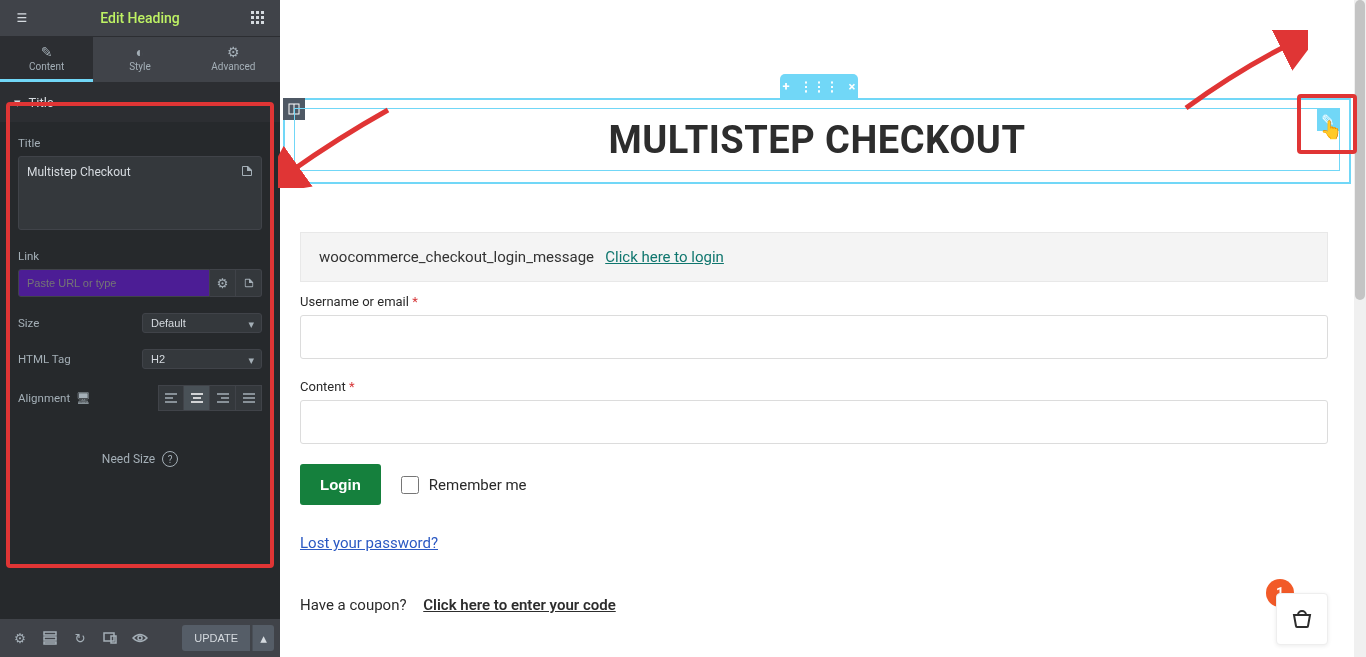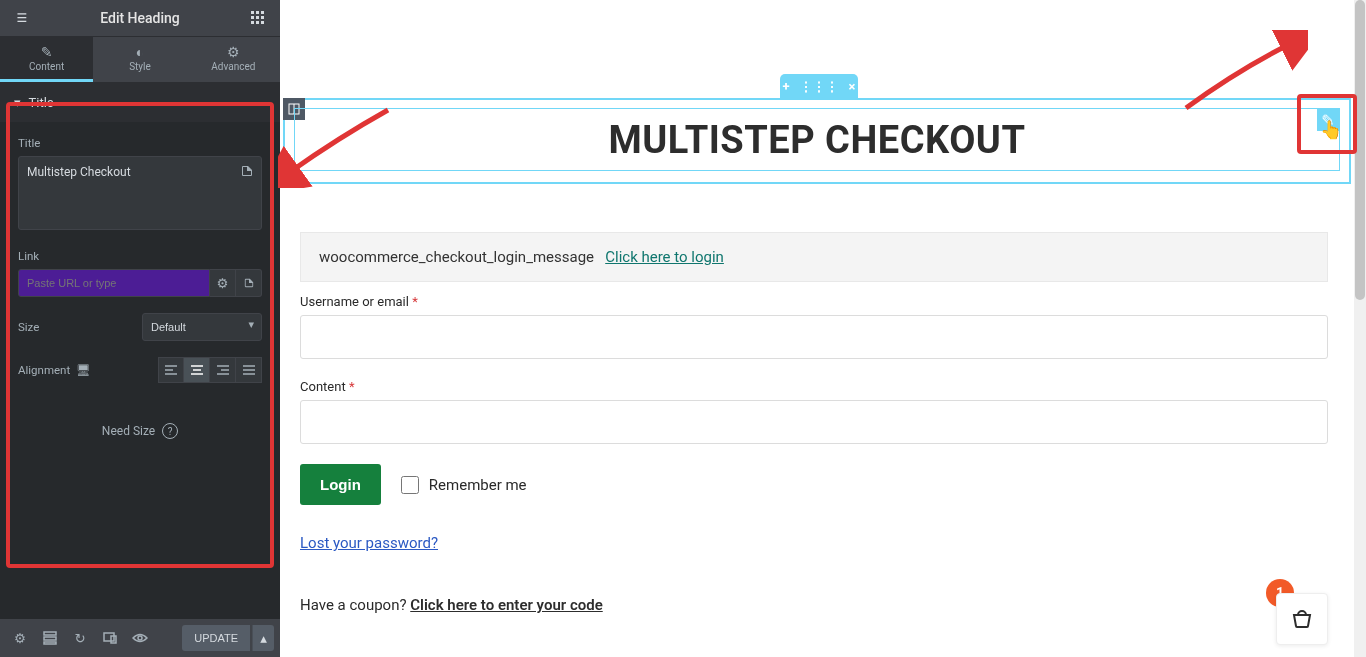--- a/index.html
+++ b/index.html
@@ -1,21 +1,21 @@
 <!DOCTYPE html>
 <html><head>
 <meta charset="utf-8">
 <style>
 * { box-sizing: border-box; margin: 0; padding: 0; }
 body { font-family: -apple-system, BlinkMacSystemFont, "Segoe UI", Roboto, Arial, sans-serif; background: #fff; width: 1366px; height: 657px; overflow: hidden; position: relative; }
 
 
 .panel { position: absolute; left: 0; top: 0; width: 280px; height: 657px; background: #26292c; color: #a4afb7; font-size: 12px; }
 .panel-header { height: 36px; background: #404349; display: flex; align-items: center; justify-content: space-between; padding: 0 8px; }
-.panel-header .title { flex: 1; text-align: center; color: #e5e5e5; font-size: 14px; font-weight: 500; }
+.panel-header .title { flex: 1; text-align: center; color: #bef264; font-size: 14px; font-weight: 500; }
 .ham-icon, .apps-icon { width: 28px; height: 28px; display: flex; align-items: center; justify-content: center; cursor: pointer; color: #d5dadf; }
 
 .tabs { display: flex; height: 46px; background: #404349; border-top: 1px solid #2c2e32; }
 .tab { flex: 1; display: flex; flex-direction: column; align-items: center; justify-content: center; gap: 1px; cursor: pointer; color: #a4afb7; font-size: 10px; border-bottom: 3px solid transparent; }
 .tab.active { border-bottom-color: #71d7f7; background: #2c2e32; }
 .tab .ic { font-size: 14px; }
 
 .section-header { height: 40px; display: flex; align-items: center; padding: 0 14px; color: #d5dadf; font-size: 13px; font-weight: 400; background: #2c2e32; }
 .section-header .caret { margin-right: 8px; display: inline-block; }
 
@@ -28,21 +28,21 @@
 .title-textarea { width: 100%; height: 74px; background: #34383c; border: 1px solid #404349; color: #d5dadf; padding: 8px; font-size: 12px; resize: none; border-radius: 3px; font-family: inherit; }
 .title-wrap { position: relative; }
 .title-wrap .dyn-btn { position: absolute; right: 4px; top: 4px; width: 22px; height: 22px; background: transparent; border: none; color: #a4afb7; cursor: pointer; display:flex; align-items:center; justify-content:center; }
 
 .link-wrap { display: flex; gap: 0; }
 .link-input { flex: 1; height: 28px; background: #4c1d95; border: 1px solid #404349; color: #d5dadf; padding: 0 8px; font-size: 11px; border-radius: 3px 0 0 3px; }
 .link-btn { width: 26px; height: 28px; background: #34383c; border: 1px solid #404349; border-left: none; color: #a4afb7; cursor: pointer; display:flex; align-items:center; justify-content:center; }
 .link-btn:last-child { border-radius: 0 3px 3px 0; }
 
 .select-wrap { position: relative; width: 120px; }
-.select { width: 100%; height: 28px; background: #34383c; border: 1px solid #404349; color: #d5dadf; padding: 0 8px; font-size: 11px; border-radius: 3px; appearance: none; -webkit-appearance: none; }
+.select { width: 100%; height: 20px; background: #34383c; border: 1px solid #404349; color: #d5dadf; padding: 0 8px; font-size: 11px; border-radius: 3px; appearance: none; -webkit-appearance: none; }
 .select-wrap::after { content: "▾"; position: absolute; right: 8px; top: 5px; color: #a4afb7; pointer-events: none; font-size: 11px; }
 
 .align-btns { display: flex; gap: 0; }
 .align-btn { width: 26px; height: 26px; background: #34383c; border: 1px solid #404349; color: #a4afb7; cursor: pointer; display:flex; align-items:center; justify-content:center; font-size: 10px; }
 .align-btn:not(:first-child) { border-left: none; }
 .align-btn.active { background: #495157; color: #fff; }
 
 .help-link { text-align: center; margin-top: 40px; color: #a4afb7; font-size: 12px; }
 .help-link .q { display:inline-flex; width: 16px; height: 16px; border: 1px solid #a4afb7; border-radius: 50%; align-items:center; justify-content:center; margin-left: 4px; font-size: 10px; }
 
@@ -83,21 +83,21 @@
 .shop-msg { font-size: 15px; color: #2a2a2a; margin-bottom: 18px; }
 .field-label { font-size: 13px; color: #2a2a2a; margin-bottom: 6px; }
 .req { color: #d63638; }
 .field-input { width: 100%; height: 44px; border: 1px solid #dcdcdc; border-radius: 3px; padding: 0 10px; font-size: 14px; margin-bottom: 20px; }
 .login-row { display: flex; align-items: center; gap: 20px; margin-bottom: 28px; }
 .login-btn { background: #15803d; color: #fff; border: none; padding: 12px 20px; font-size: 15px; font-weight: 600; border-radius: 3px; cursor: pointer; }
 .remember { display: flex; align-items: center; gap: 10px; font-size: 15px; color: #2a2a2a; }
 .remember input { width: 18px; height: 18px; }
 .lost-pwd { color: #2b59c3; text-decoration: underline; font-size: 15px; }
 .coupon-msg { margin-top: 44px; font-size: 15px; color: #2a2a2a; }
-.coupon-msg a { color: #2d2d2d; text-decoration: underline; font-weight: 600; }
+.coupon-msg a { color: #2d2d2d; text-decoration: underline; font-weight: 600; margin-left: 13px; }
 
 
 .cart-badge { position: absolute; right: 26px; bottom: 12px; width: 52px; height: 52px; background: #fff; border: 1px solid #eee; border-radius: 4px; display:flex; align-items:center; justify-content:center; box-shadow: 0 1px 4px rgba(0,0,0,0.08); }
 .cart-count { position: absolute; right: 60px; bottom: 50px; width: 28px; height: 28px; background: #f25a28; color: #fff; border-radius: 50%; display:flex; align-items:center; justify-content:center; font-size: 14px; font-weight: 600; }
 
 
 .scrollbar { position: absolute; right: 0; top: 0; width: 12px; height: 657px; background: #f0f0f0; }
 .scrollbar .thumb { position: absolute; left: 1px; top: 0; width: 10px; height: 300px; background: #c4c4c4; border-radius: 5px; }
 
 
@@ -173,20 +173,26 @@
       </div>
     </div>
 
     <div class="ctrl-row-inline">
       <label class="ctrl-label">Size</label>
       <div class="select-wrap">
         <select class="select"><option>Default</option></select>
       </div>
     </div>
 
+    <div class="ctrl-row-inline">
+      <label class="ctrl-label">HTML Tag</label>
+      <div class="select-wrap">
+        <select class="select"><option>H2</option></select>
+      </div>
+    </div>
 
     <div class="ctrl-row-inline">
       <label class="ctrl-label"><span>Alignment</span>&nbsp;&nbsp;<span>🖥</span></label>
       <div class="align-btns">
         <button class="align-btn">
             <svg width="12" height="10">
               <g stroke="#a4afb7" stroke-width="1.5">
                 <line x1="0" y1="1" x2="12" y2="1"></line>
                 <line x1="0" y1="5" x2="8" y2="5"></line>
                 <line x1="0" y1="9" x2="12" y2="9"></line>

